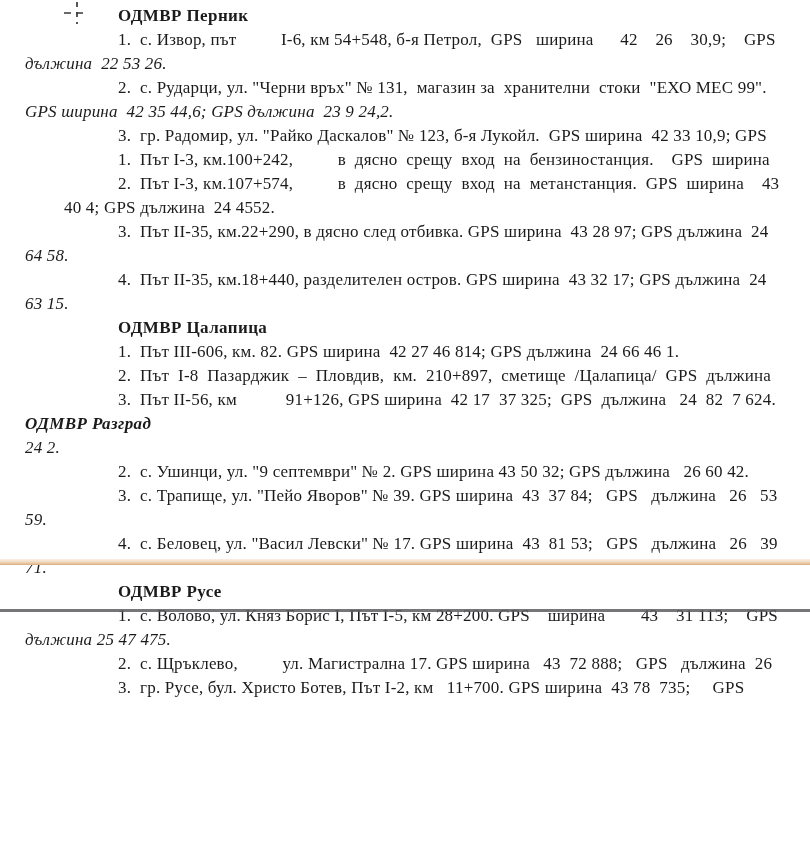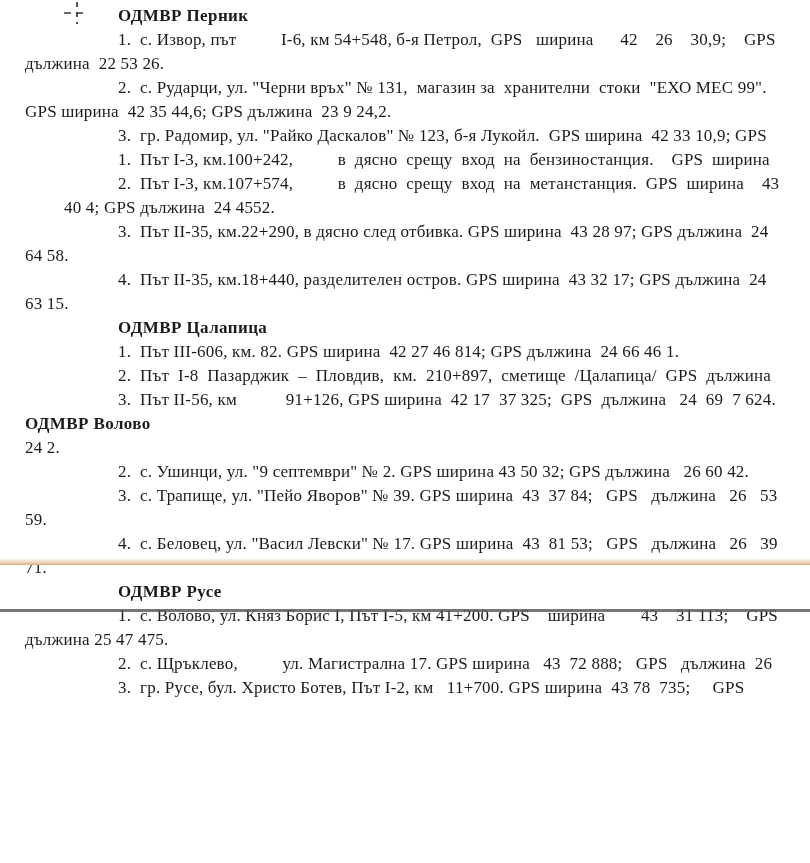--- a/index.html
+++ b/index.html
@@ -23,21 +23,21 @@
   .line {
     height: 24px;
     line-height: 24px;
     font-size: 17px;
     white-space: pre;
     letter-spacing: 0.2px;
   }
   .line.bold { font-weight: bold; letter-spacing: 0.4px; }
   .ind-item   { padding-left: 93px; }
   .ind-hang   { padding-left: 39px; }
-  .ind-margin { padding-left: 0; }
+  .ind-margin { padding-left: 0; font-style: italic; }
   
   .artifact { position: absolute; left: 0; width: 810px; pointer-events: none; }
   .artifact-tan  { top: 559px; height: 6px;
                    background: linear-gradient(to bottom, #faf0e4, var(--c2), var(--c1)); }
   .artifact-gray { top: 609px; height: 3px; background: var(--c1); opacity: .85; }
   .artifact-blue { top: 758px; height: 2px; background: var(--c1); }
   .artifact-pink { top: 777px; height: 2px; background: var(--c1); }
   .crosshair {
     position: absolute; top: 2px; left: 63px;
     width: 28px; height: 22px;
@@ -63,30 +63,30 @@
       <div class="line ind-item">1.  Път I-3, км.100+242,          в  дясно  срещу  вход  на  бензиностанция.    GPS  ширина</div>
       <div class="line ind-item">2.  Път I-3, км.107+574,          в  дясно  срещу  вход  на  метанстанция.  GPS  ширина    43</div>
       <div class="line ind-hang">40 4; GPS дължина  24 4552.</div>
       <div class="line ind-item">3.  Път II-35, км.22+290, в дясно след отбивка. GPS ширина  43 28 97; GPS дължина  24</div>
       <div class="line ind-margin">64 58.</div>
       <div class="line ind-item">4.  Път II-35, км.18+440, разделителен остров. GPS ширина  43 32 17; GPS дължина  24</div>
       <div class="line ind-margin">63 15.</div>
       <div class="line bold ind-item">ОДМВР Цалапица</div>
       <div class="line ind-item">1.  Път III-606, км. 82. GPS ширина  42 27 46 814; GPS дължина  24 66 46 1.</div>
       <div class="line ind-item">2.  Път  I-8  Пазарджик  –  Пловдив,  км.  210+897,  сметище  /Цалапица/  GPS  дължина</div>
-      <div class="line ind-item">3.  Път II-56, км           91+126, GPS ширина  42 17  37 325;  GPS  дължина   24  69  7 624.</div>
-      <div class="line bold ind-margin">ОДМВР Волово</div>
+      <div class="line ind-item">3.  Път II-56, км           91+126, GPS ширина  42 17  37 325;  GPS  дължина   24  82  7 624.</div>
+      <div class="line bold ind-margin">ОДМВР Разград</div>
       <div class="line ind-margin">24 2.</div>
       <div class="line ind-item">2.  с. Ушинци, ул. "9 септември" № 2. GPS ширина 43 50 32; GPS дължина   26 60 42.</div>
       <div class="line ind-item">3.  с. Трапище, ул. "Пейо Яворов" № 39. GPS ширина  43  37 84;   GPS   дължина   26   53</div>
       <div class="line ind-margin">59.</div>
       <div class="line ind-item">4.  с. Беловец, ул. "Васил Левски" № 17. GPS ширина  43  81 53;   GPS   дължина   26   39</div>
       <div class="line ind-margin">71.</div>
       <div class="line bold ind-item">ОДМВР Русе</div>
-      <div class="line ind-item">1.  с. Волово, ул. Княз Борис I, Път I-5, км 41+200. GPS    ширина        43    31 113;    GPS</div>
+      <div class="line ind-item">1.  с. Волово, ул. Княз Борис I, Път I-5, км 28+200. GPS    ширина        43    31 113;    GPS</div>
       <div class="line ind-margin">дължина 25 47 475.</div>
       <div class="line ind-item">2.  с. Щръклево,          ул. Магистрална 17. GPS ширина   43  72 888;   GPS   дължина  26</div>
       <div class="line ind-item">3.  гр. Русе, бул. Христо Ботев, Път I-2, км   11+700. GPS ширина  43 78  735;     GPS</div>
       <div class="line ind-margin">дължина 26 0   340.</div>
     </div>
 
   <div id="artifacts">
       <div class="artifact artifact-tan" style="--c1: #dcab7c; --c2: #f0d9c0;"></div>
       <div class="artifact artifact-gray" style="--c1: #5e5e60; --c2: #8a8a8c;"></div>
       <div class="artifact artifact-blue" style="--c1: #b4c8d6; --c2: #d5e2ea;"></div>

